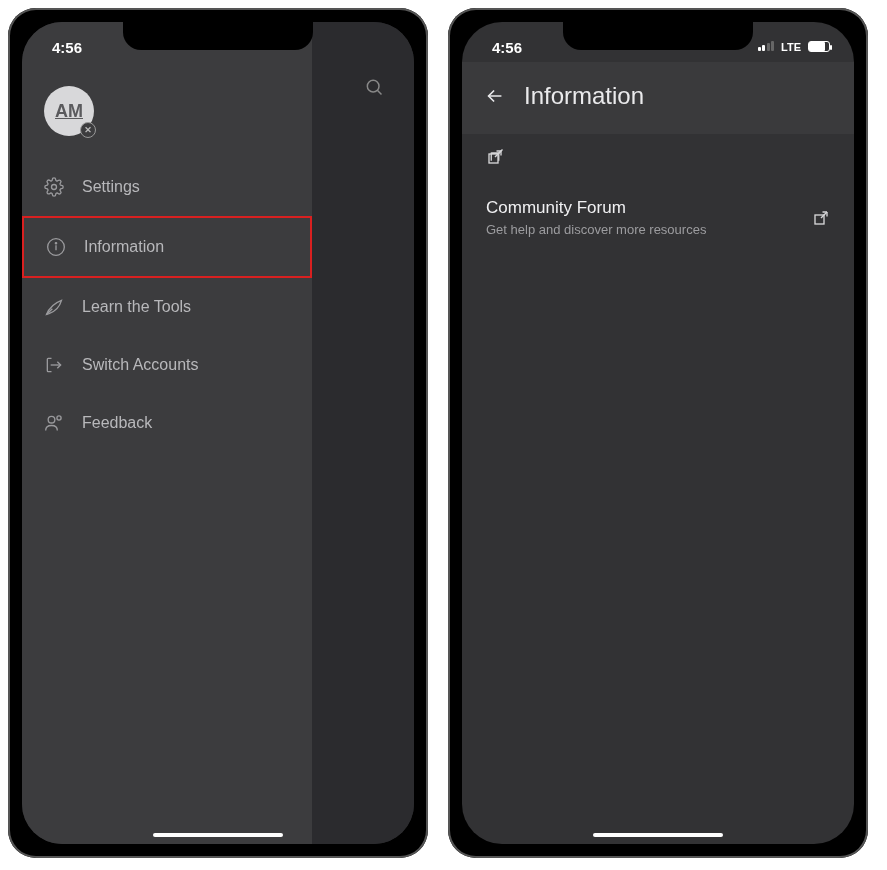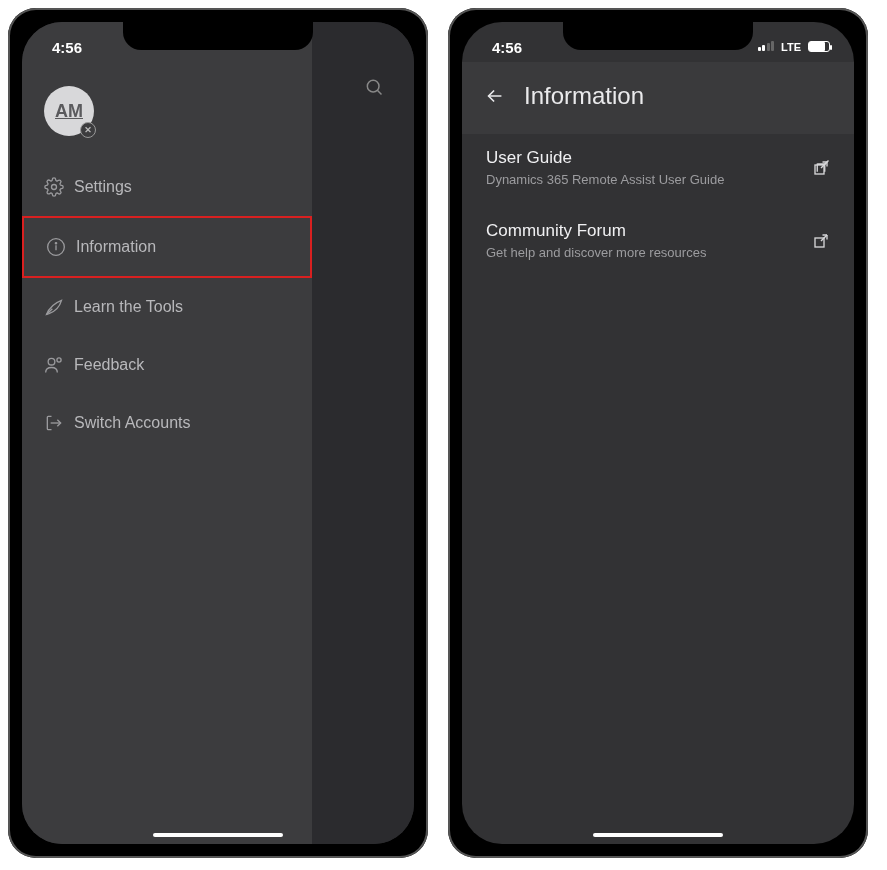--- a/index.html
+++ b/index.html
@@ -109,21 +109,21 @@
   }
   .avatar-badge {
     position:absolute; bottom:-2px; right:-2px;
     width:16px; height:16px; border-radius:50%;
     background:#3c3c3e; border:1.5px solid #999;
     display:flex; align-items:center; justify-content:center;
     color:#bbb; font-size:9px; line-height:1;
   }
   .profile-name { color:#d4d4d6; font-size:17px; line-height:1.25; }
   .menu-item {
-    display:flex; align-items:center; gap:10px;
+    display:flex; align-items:center; gap:18px;
     padding: 19px 22px;
     color:#b8b8bb;
     font-size:16px;
   }
   .menu-item .icon { width:20px; display:flex; justify-content:center; color:#9a9a9d;}
   .highlight-box {
     border:2.5px solid #d92020;
   }
 
   
@@ -213,37 +213,37 @@
                 <path d="M3 21c4-10 10-14 18-17-2 7-7 13-15 16L3 21z"></path>
                 <path d="M10 14l-7 7"></path>
               </svg>
           </span>
           <span>Learn the Tools</span>
         </div>
 
         <div class="menu-item">
           <span class="icon">
             <svg width="20" height="20" viewBox="0 0 24 24" fill="none" stroke="currentColor" stroke-width="1.6">
+                <path d="M9 4H5a1 1 0 0 0-1 1v14a1 1 0 0 0 1 1h4"></path>
+                <path d="M16 16l4-4-4-4"></path>
+                <path d="M8 12h12"></path>
+              </svg>
+          </span>
+          <span>Switch Accounts</span>
+        </div>
+
+        <div class="menu-item">
+          <span class="icon">
+            <svg width="20" height="20" viewBox="0 0 24 24" fill="none" stroke="currentColor" stroke-width="1.6">
                 <circle cx="9" cy="8" r="4"></circle>
                 <path d="M2 21c0-4 3-6 7-6s7 2 7 6"></path>
                 <circle cx="18" cy="6" r="2.5"></circle>
               </svg>
           </span>
           <span>Feedback</span>
-        </div>
-
-        <div class="menu-item">
-          <span class="icon">
-            <svg width="20" height="20" viewBox="0 0 24 24" fill="none" stroke="currentColor" stroke-width="1.6">
-                <path d="M9 4H5a1 1 0 0 0-1 1v14a1 1 0 0 0 1 1h4"></path>
-                <path d="M16 16l4-4-4-4"></path>
-                <path d="M8 12h12"></path>
-              </svg>
-          </span>
-          <span>Switch Accounts</span>
         </div>
 
       </div>
       <div class="right-sliver">
         <span class="search-icon">
           <svg width="20" height="20" viewBox="0 0 24 24" fill="none" stroke="currentColor" stroke-width="1.8">
               <circle cx="11" cy="11" r="7"></circle>
               <line x1="21" y1="21" x2="16" y2="16"></line>
             </svg>
         </span>
@@ -282,24 +282,20 @@
               <path d="M11 18l-6-6 6-6"></path>
             </svg>
         </span>
         <span class="title">Information</span>
       </div>
     </div>
 
     <div class="info-list">
 
       <div class="info-item">
-        <div class="info-text">
-          <div class="info-title">User Guide</div>
-          <div class="info-sub">Dynamics 365 Remote Assist User Guide</div>
-        </div>
         <span class="ext-icon">
           <svg width="18" height="18" viewBox="0 0 24 24" fill="none" stroke="currentColor" stroke-width="1.8">
               <path d="M7 17V7h10"></path>
               <path d="M7 7h10v10"></path>
               <path d="M17 7l5-5"></path>
               <path d="M15 2h7v7" stroke-width="0"></path>
               <path d="M14 4h6v6" stroke="none"></path>
               <rect x="4" y="8" width="12" height="12" rx="0"></rect>
               <path d="M14 4h6"></path>
               <path d="M20 4v6"></path>

